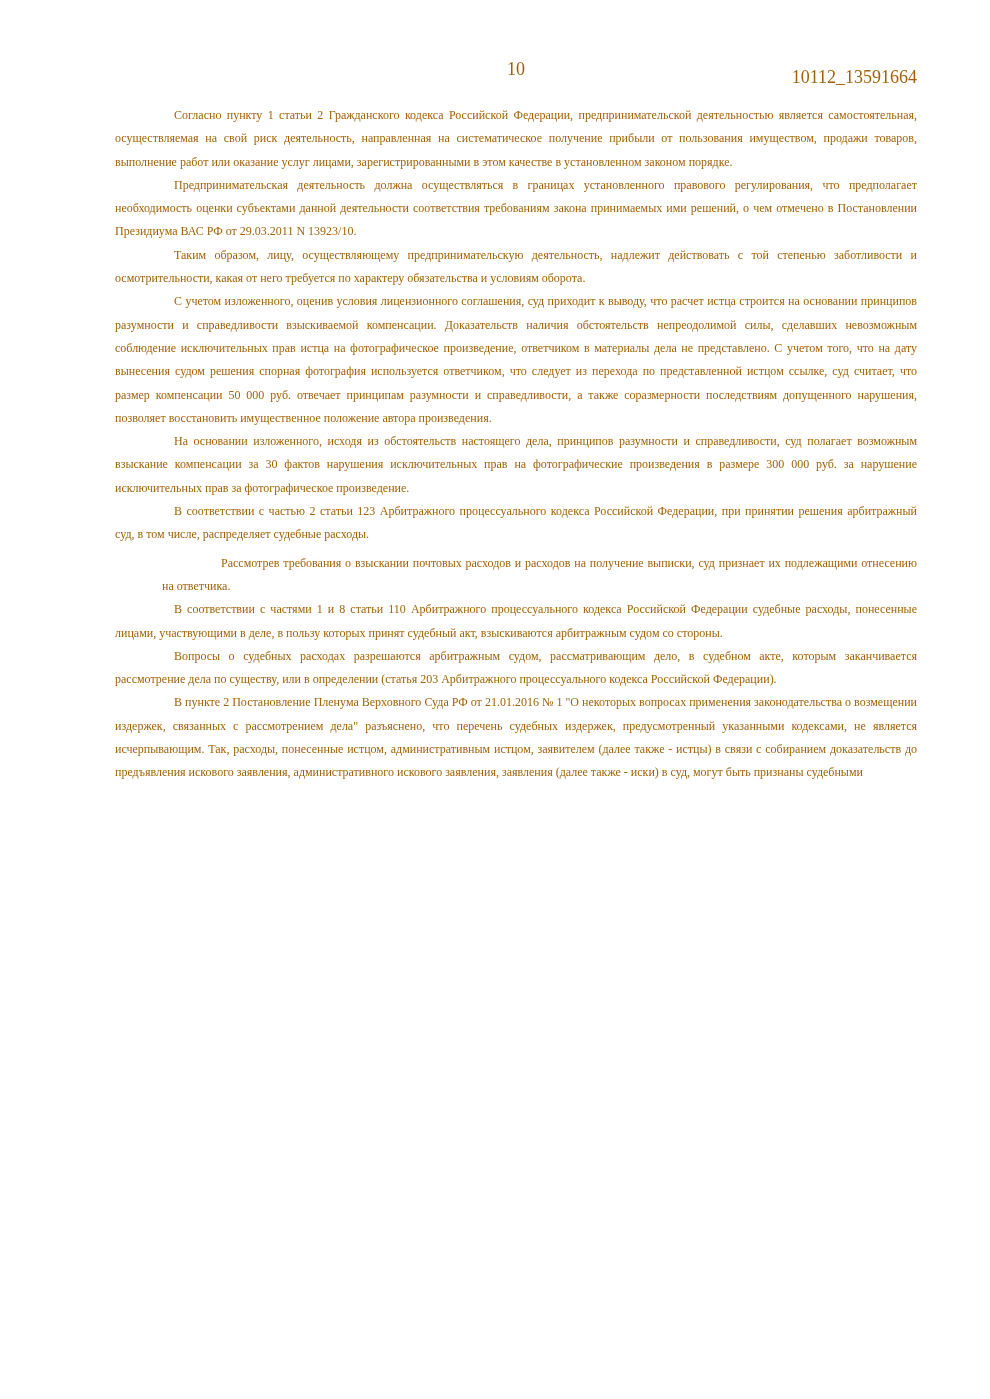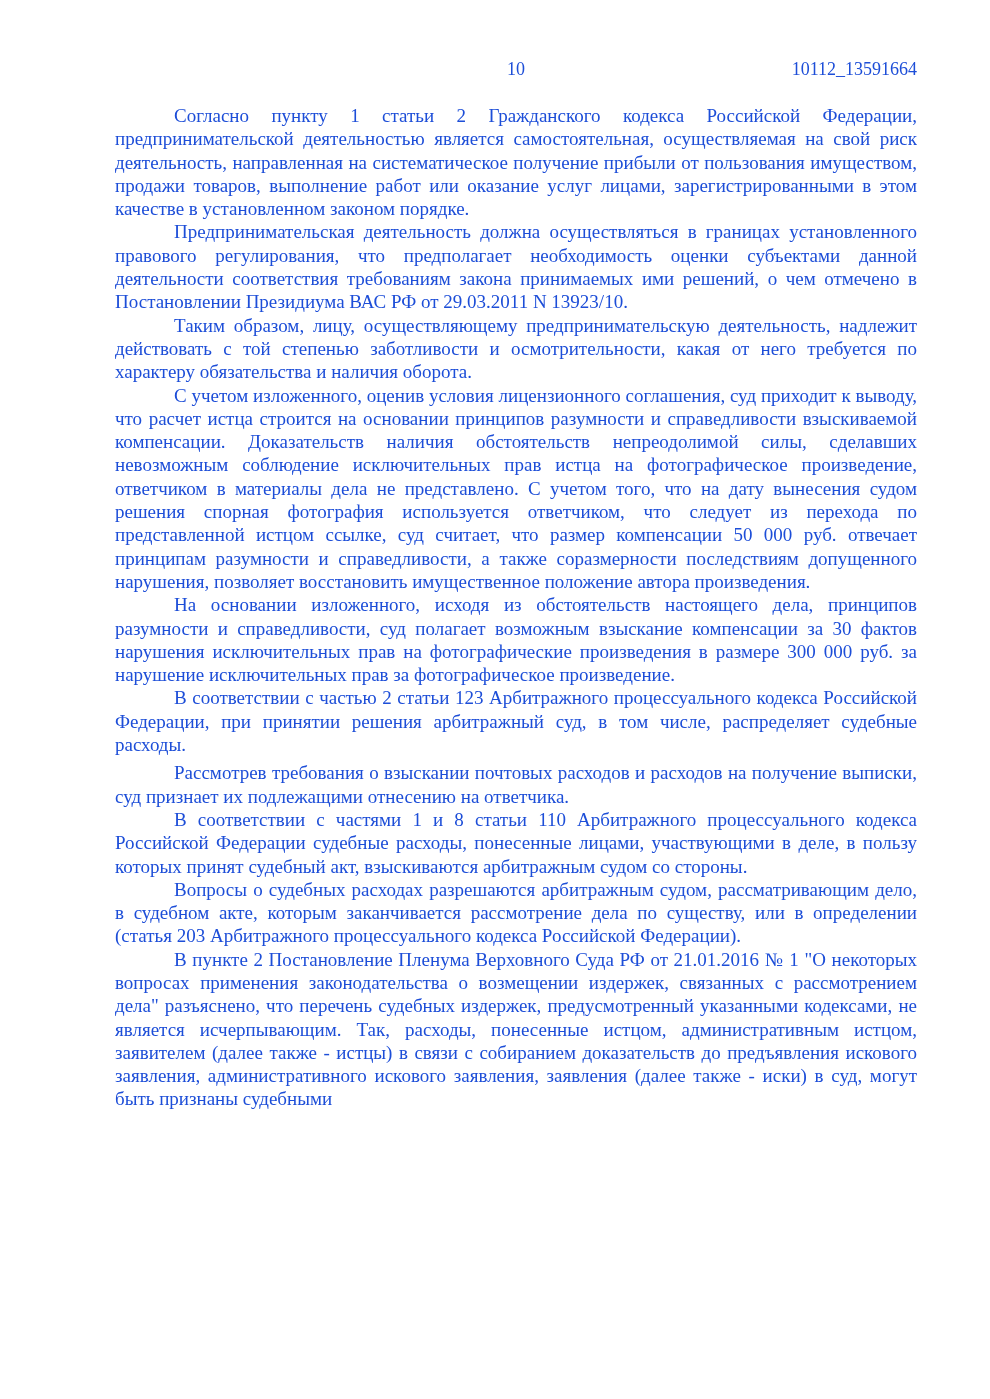--- a/index.html
+++ b/index.html
@@ -5,78 +5,79 @@
   html, body {
     margin: 0;
     padding: 0;
     background: #ffffff;
   }
   .page {
     position: relative;
     width: 990px;
     height: 1399px;
     background: #ffffff;
-    color: #1d4ed8;
+    color: #a16207;
     font-family: "Liberation Serif", "DejaVu Serif", serif;
     overflow: hidden;
   }
   .header-row {
     position: absolute;
     top: 58px;
     left: 115px;
     width: 802px;
     height: 22px;
     font-size: 18px;
     line-height: 22px;
   }
   .page-number {
     display: block;
     text-align: center;
     width: 100%;
   }
   .document-id {
     position: absolute;
-    top: 0;
+    top: 8px;
     right: 0;
     text-align: right;
     white-space: nowrap;
     font-family: Liberation Serif, serif;
   }
   .content {
     position: absolute;
     top: 104px;
     left: 115px;
     width: 802px;
-    font-size: 19px;
+    font-size: 12px;
     line-height: 23.3px;
     text-align: justify;
   }
   .content p {
     margin: 0;
     padding: 0;
     text-indent: 59px;
   }
   .content p.gap-before {
     margin-top: 5px;
+    margin-left: 47px;
   }
 </style>
 </head>
 <body>
 
 <div class="page">
 
   <div class="header-row">
     <span class="page-number">10</span>
     <span class="document-id">10112_13591664</span>
   </div>
 
   <div class="content">
     <p>Согласно пункту 1 статьи 2 Гражданского кодекса Российской Федерации, предпринимательской деятельностью является самостоятельная, осуществляемая на свой риск деятельность, направленная на систематическое получение прибыли от пользования имуществом, продажи товаров, выполнение работ или оказание услуг лицами, зарегистрированными в этом качестве в установленном законом порядке.</p>
     <p>Предпринимательская деятельность должна осуществляться в границах установленного правового регулирования, что предполагает необходимость оценки субъектами данной деятельности соответствия требованиям закона принимаемых ими решений, о чем отмечено в Постановлении Президиума ВАС РФ от 29.03.2011 N 13923/10.</p>
-    <p>Таким образом, лицу, осуществляющему предпринимательскую деятельность, надлежит действовать с той степенью заботливости и осмотрительности, какая от него требуется по характеру обязательства и наличия оборота.</p>
+    <p>Таким образом, лицу, осуществляющему предпринимательскую деятельность, надлежит действовать с той степенью заботливости и осмотрительности, какая от него требуется по характеру обязательства и условиям оборота.</p>
     <p>С учетом изложенного, оценив условия лицензионного соглашения, суд приходит к выводу, что расчет истца строится на основании принципов разумности и справедливости взыскиваемой компенсации. Доказательств наличия обстоятельств непреодолимой силы, сделавших невозможным соблюдение исключительных прав истца на фотографическое произведение, ответчиком в материалы дела не представлено. С учетом того, что на дату вынесения судом решения спорная фотография используется ответчиком, что следует из перехода по представленной истцом ссылке, суд считает, что размер компенсации 50 000 руб. отвечает принципам разумности и справедливости, а также соразмерности последствиям допущенного нарушения, позволяет восстановить имущественное положение автора произведения.</p>
     <p>На основании изложенного, исходя из обстоятельств настоящего дела, принципов разумности и справедливости, суд полагает возможным взыскание компенсации за 30 фактов нарушения исключительных прав на фотографические произведения в размере 300 000 руб. за нарушение исключительных прав за фотографическое произведение.</p>
     <p>В соответствии с частью 2 статьи 123 Арбитражного процессуального кодекса Российской Федерации, при принятии решения арбитражный суд, в том числе, распределяет судебные расходы.</p>
     <p class="gap-before">Рассмотрев требования о взыскании почтовых расходов и расходов на получение выписки, суд признает их подлежащими отнесению на ответчика.</p>
     <p>В соответствии с частями 1 и 8 статьи 110 Арбитражного процессуального кодекса Российской Федерации судебные расходы, понесенные лицами, участвующими в деле, в пользу которых принят судебный акт, взыскиваются арбитражным судом со стороны.</p>
     <p>Вопросы о судебных расходах разрешаются арбитражным судом, рассматривающим дело, в судебном акте, которым заканчивается рассмотрение дела по существу, или в определении (статья 203 Арбитражного процессуального кодекса Российской Федерации).</p>
     <p>В пункте 2 Постановление Пленума Верховного Суда РФ от 21.01.2016 № 1 "О некоторых вопросах применения законодательства о возмещении издержек, связанных с рассмотрением дела" разъяснено, что перечень судебных издержек, предусмотренный указанными кодексами, не является исчерпывающим. Так, расходы, понесенные истцом, административным истцом, заявителем (далее также - истцы) в связи с собиранием доказательств до предъявления искового заявления, административного искового заявления, заявления (далее также - иски) в суд, могут быть признаны судебными</p>
   </div>
 
 </div>

